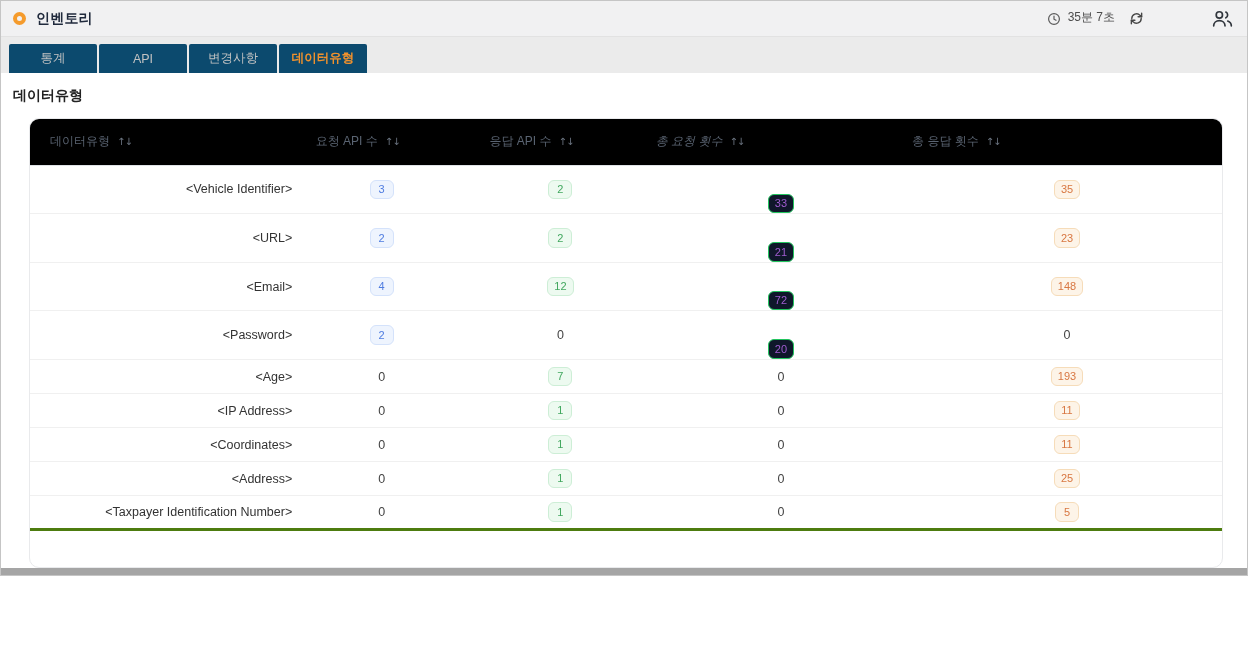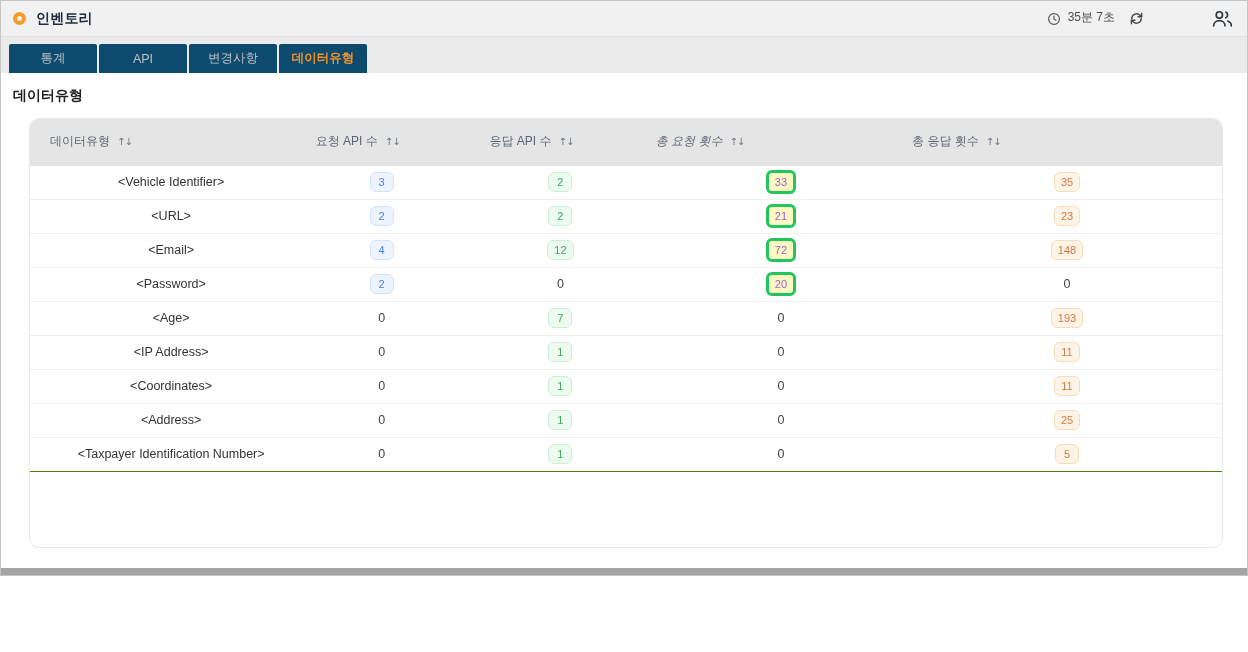--- a/index.html
+++ b/index.html
@@ -36,47 +36,47 @@
   
   .content { background:#fff; padding:14px 10px 0 10px; }
   .section-title { font-size:14px; font-weight:bold; color:#222; padding-left:2px; }
   .card {
     margin:13px 16px 0 18px; width:1194px; min-height:430px;
     border:1px solid #e9eaec; border-radius:10px; background:#fff;
     overflow:hidden; padding-bottom:36px;
   }
   table { width:100%; border-collapse:collapse; table-layout:fixed; }
   thead th {
-    height:46px; background:#e5e5e5; font-weight:normal; font-size:12px; color:#5a6472;
+    height:46px; background:#000000; font-weight:normal; font-size:12px; color:#5a6472;
     text-align:center; border-bottom:1px solid #dfe3e7; white-space:nowrap;
   }
   thead th.col-datatype { text-align:left; padding-left:20px; }
   thead th.col-request-api  { padding-right:48px; }
   thead th.col-response-api { padding-right:58px; }
   thead th.col-request-total  { padding-right:162px;font-style:italic; }
   thead th.col-response-total { padding-right:228px; }
   .col-datatype { width:22%; }
   .col-request-api { width:15%; }
   .col-response-api { width:15%; }
   .col-request-total { width:22%; }
   .col-response-total { width:26%; }
   .sort { font-size:10px; color:#6b7480; margin-left:7px; letter-spacing:-1px; font-family:"DejaVu Sans",sans-serif; }
   tbody td {
     height:34px; border-bottom:1px solid #f0f0f0; text-align:center;
     font-size:12.5px; color:#3a3a3a;
   }
-  tbody td.col-datatype { text-align:center; padding-left:20px; color:#333; }
-  tbody tr:last-child td { border-bottom:1px solid #4d7c0f; }
+  tbody td.col-datatype { text-align:right; padding-left:20px; color:#333; }
+  tbody tr:last-child td { border-bottom:3px solid #4d7c0f; }
   .badge {
     display:inline-block; min-width:24px; padding:2.5px 6px; border-radius:6px;
     font-size:11px; line-height:1.15;
   }
   .badge--blue   { background:#eef4fe; border:1px solid #d4e2fb; color:#4f7ce0; }
   .badge--green  { background:#edfaf0; border:1px solid #cdeed6; color:#41a75e; }
-  .badge--purple { background:#fef9c3; border:3px solid #22c55e; color:#a05cd0; }
+  .badge--purple { background:#0f172a; border:1px solid #22c55e; color:#a05cd0;margin-top:28px; }
   .badge--orange { background:#fdf4e8; border:1px solid #f6dcb9; color:#d87742; }
   .zero { color:#444; font-size:12.5px; }
   
   .bottom-bar { position:absolute; bottom:0; left:0; right:0; height:7px; background:#a5a5a5; }
 </style>
 </head>
 <body>
 
 <div class="page">
 

